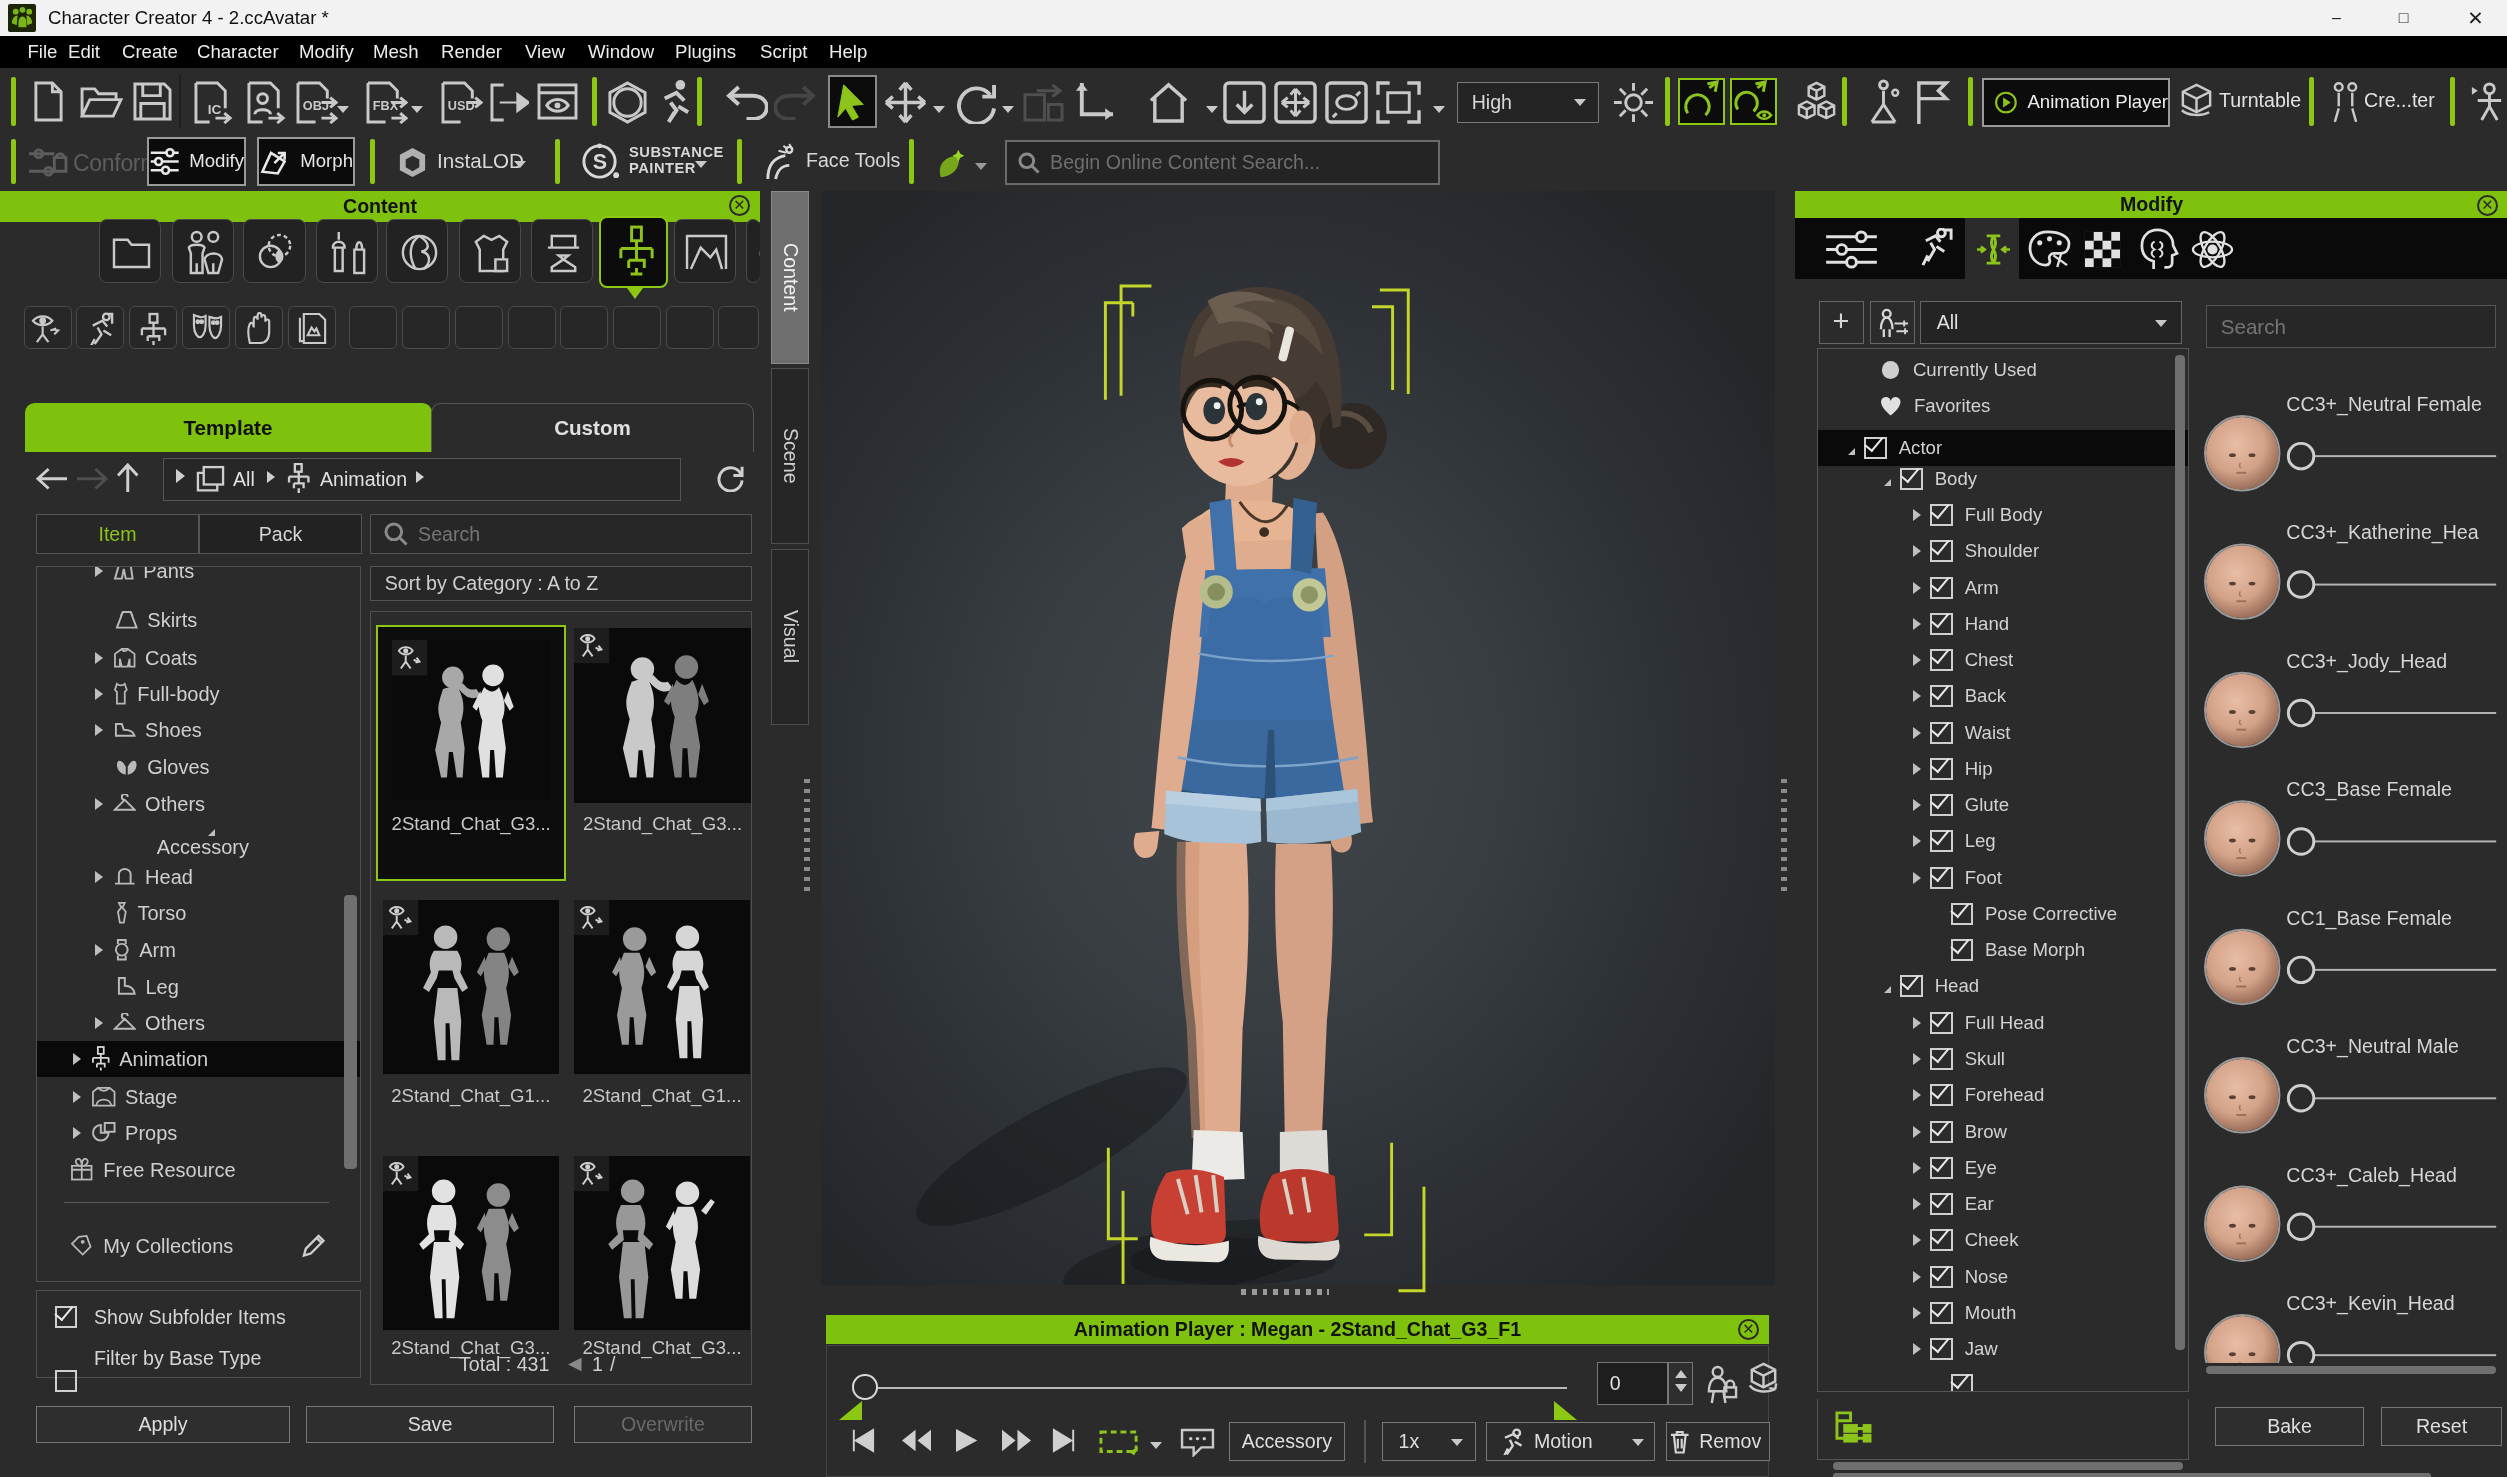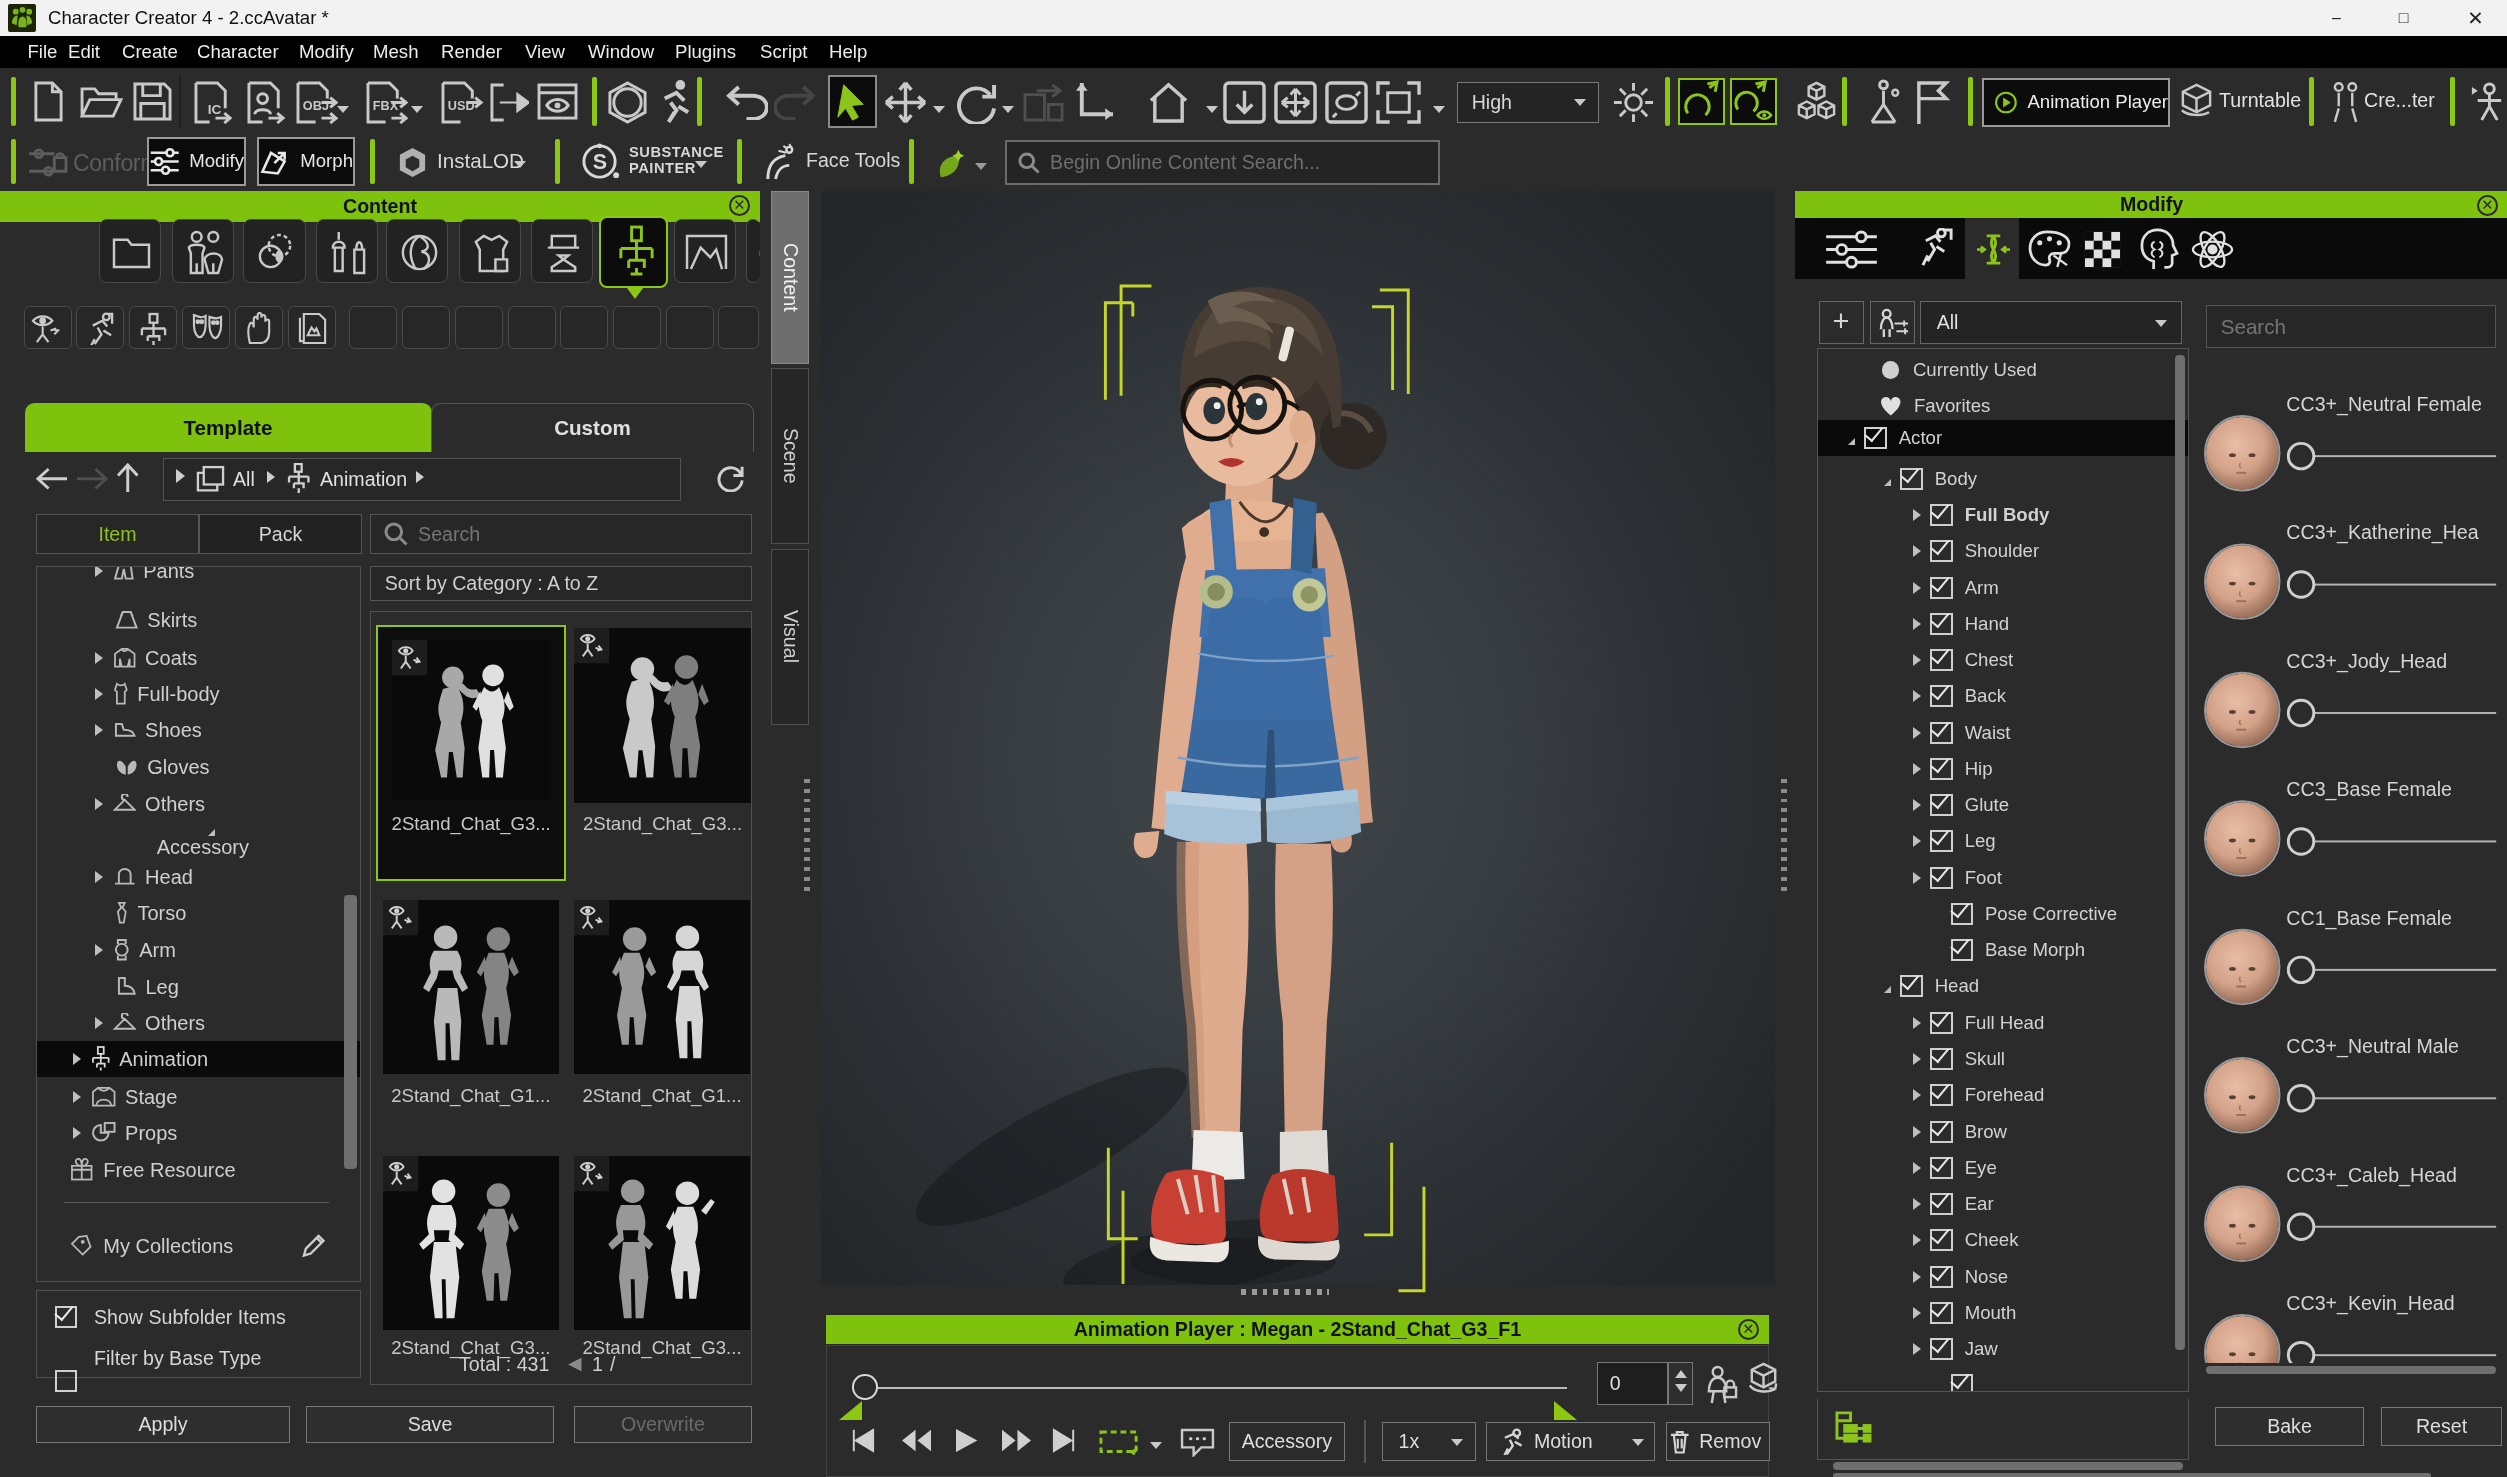--- a/index.html
+++ b/index.html
@@ -1028,31 +1028,31 @@
       <div class="mrow" style="left:0; top:2.9px; width:100%;">
           <span style="margin-left:64px; width:17.6px; height:17.6px; background:#cfcfcf; border-radius:50%;"></span>
           <span style="margin-left:13.7px;">Currently Used</span>
         </div>
       <div class="mrow" style="left:0; top:39px; width:100%;">
           <svg style="margin-left:61px;" width="23.5" height="21.6" viewBox="0 0 24 22">
             <path d="M12 21 C2 13 0 6 4 3 c3 -2 7 -1 8 3 c1 -4 5 -5 8 -3 c4 3 2 10 -8 18 z" fill="#e0e0e0"></path>
           </svg>
           <span style="margin-left:11.8px;">Favorites</span>
         </div>
-      <div class="mrow sel" style="left:0; top:71px; width:100%;">
+      <div class="mrow sel" style="left:0; top:81px; width:100%;">
           <span class="expd" style="margin-left:30px;"></span>
           <span class="cb on"></span>
           <span>Actor</span>
         </div>
       <div class="mrow" style="left:0; top:112px; width:100%;">
           <span class="expd" style="margin-left:66px;"></span>
           <span class="cb on"></span>
           <span>Body</span>
         </div>
-      <div class="mrow" style="left:0; top:148px; width:100%;font-weight:bold;">
+      <div class="mrow" style="left:0; top:148px; width:100%;">
           <span class="exp" style="margin-left:95px;"></span>
           <span class="cb on"></span>
           <span>Full Body</span>
         </div>
       <div class="mrow" style="left:0; top:184px; width:100%;">
           <span class="exp" style="margin-left:95px;"></span>
           <span class="cb on"></span>
           <span>Shoulder</span>
         </div>
       <div class="mrow" style="left:0; top:221px; width:100%;">

